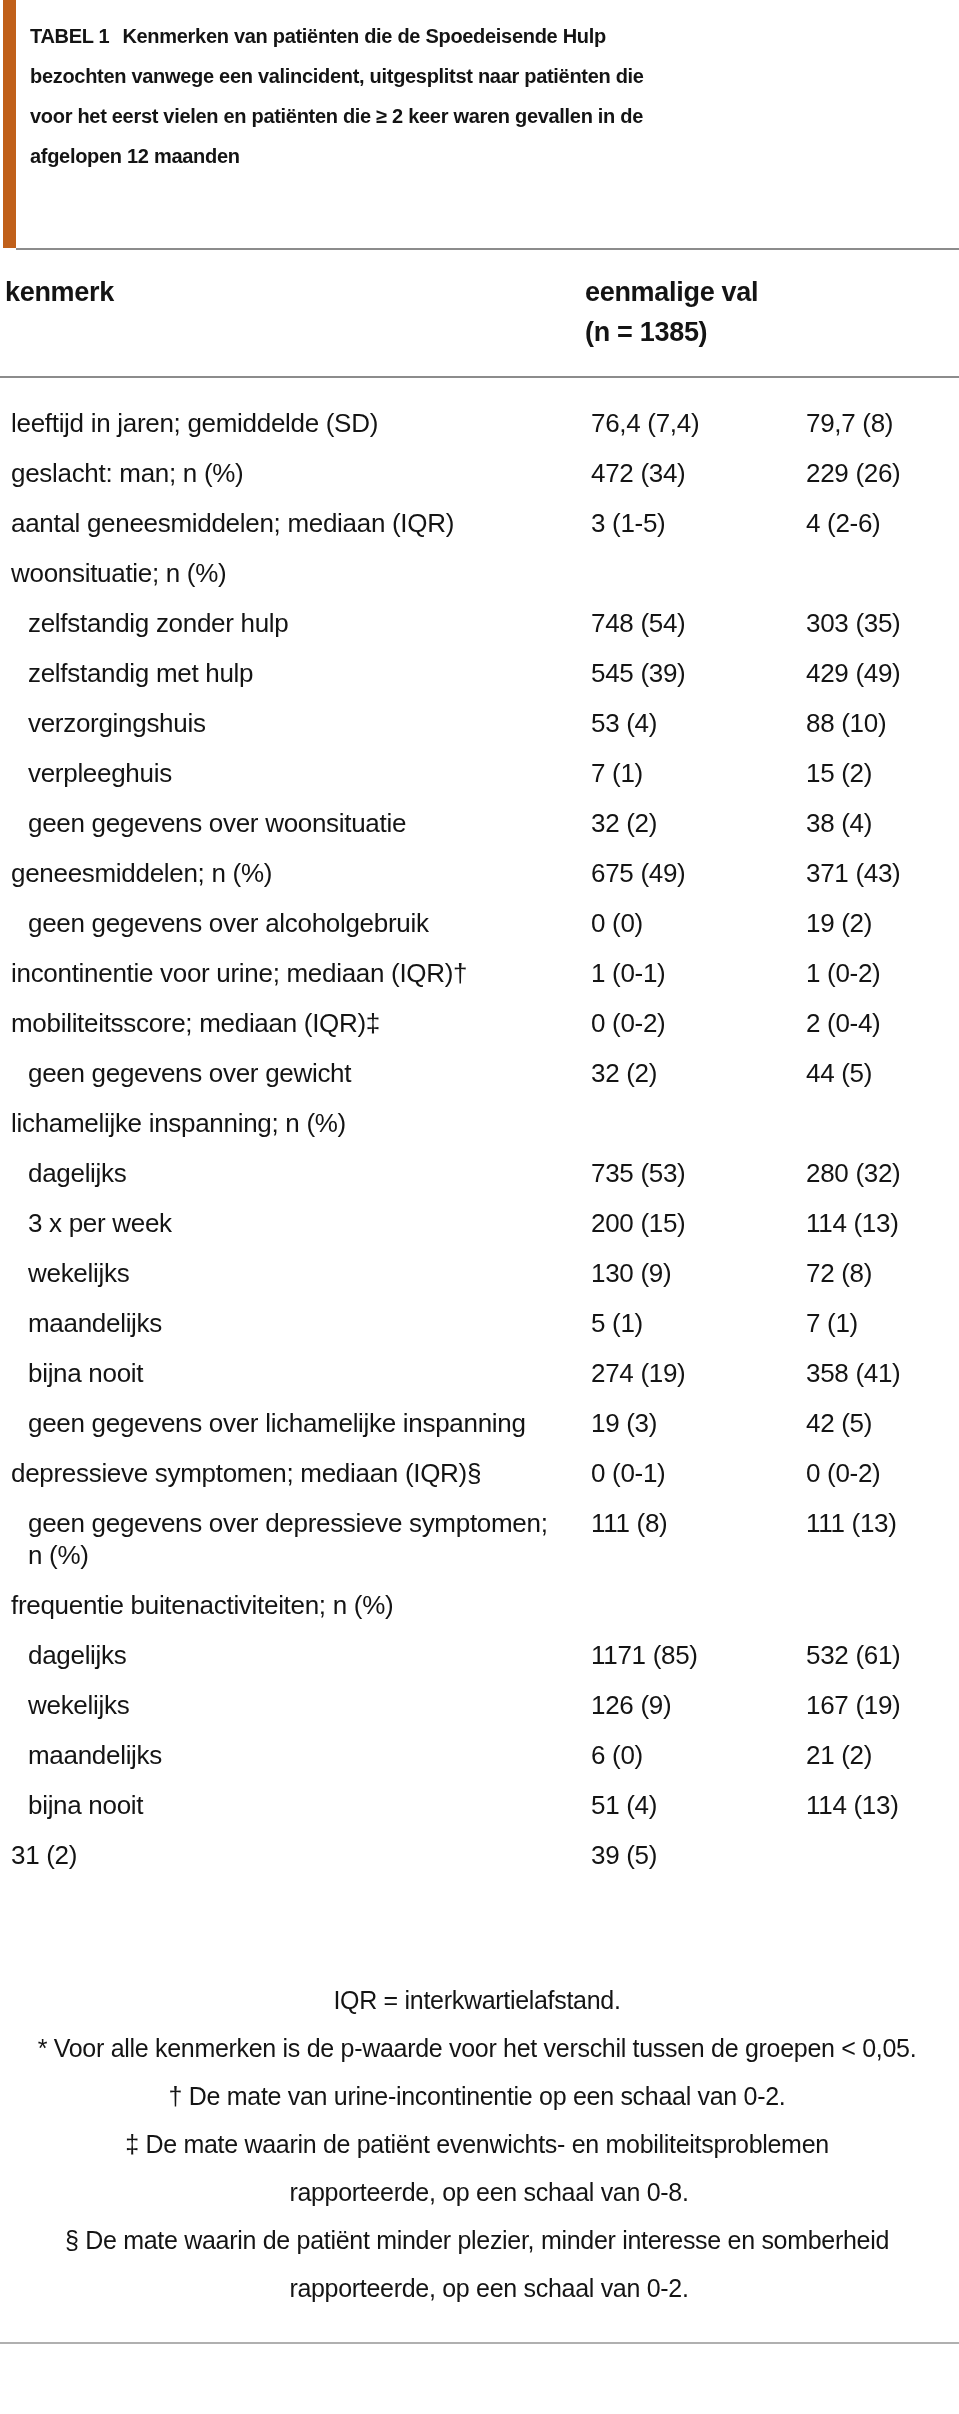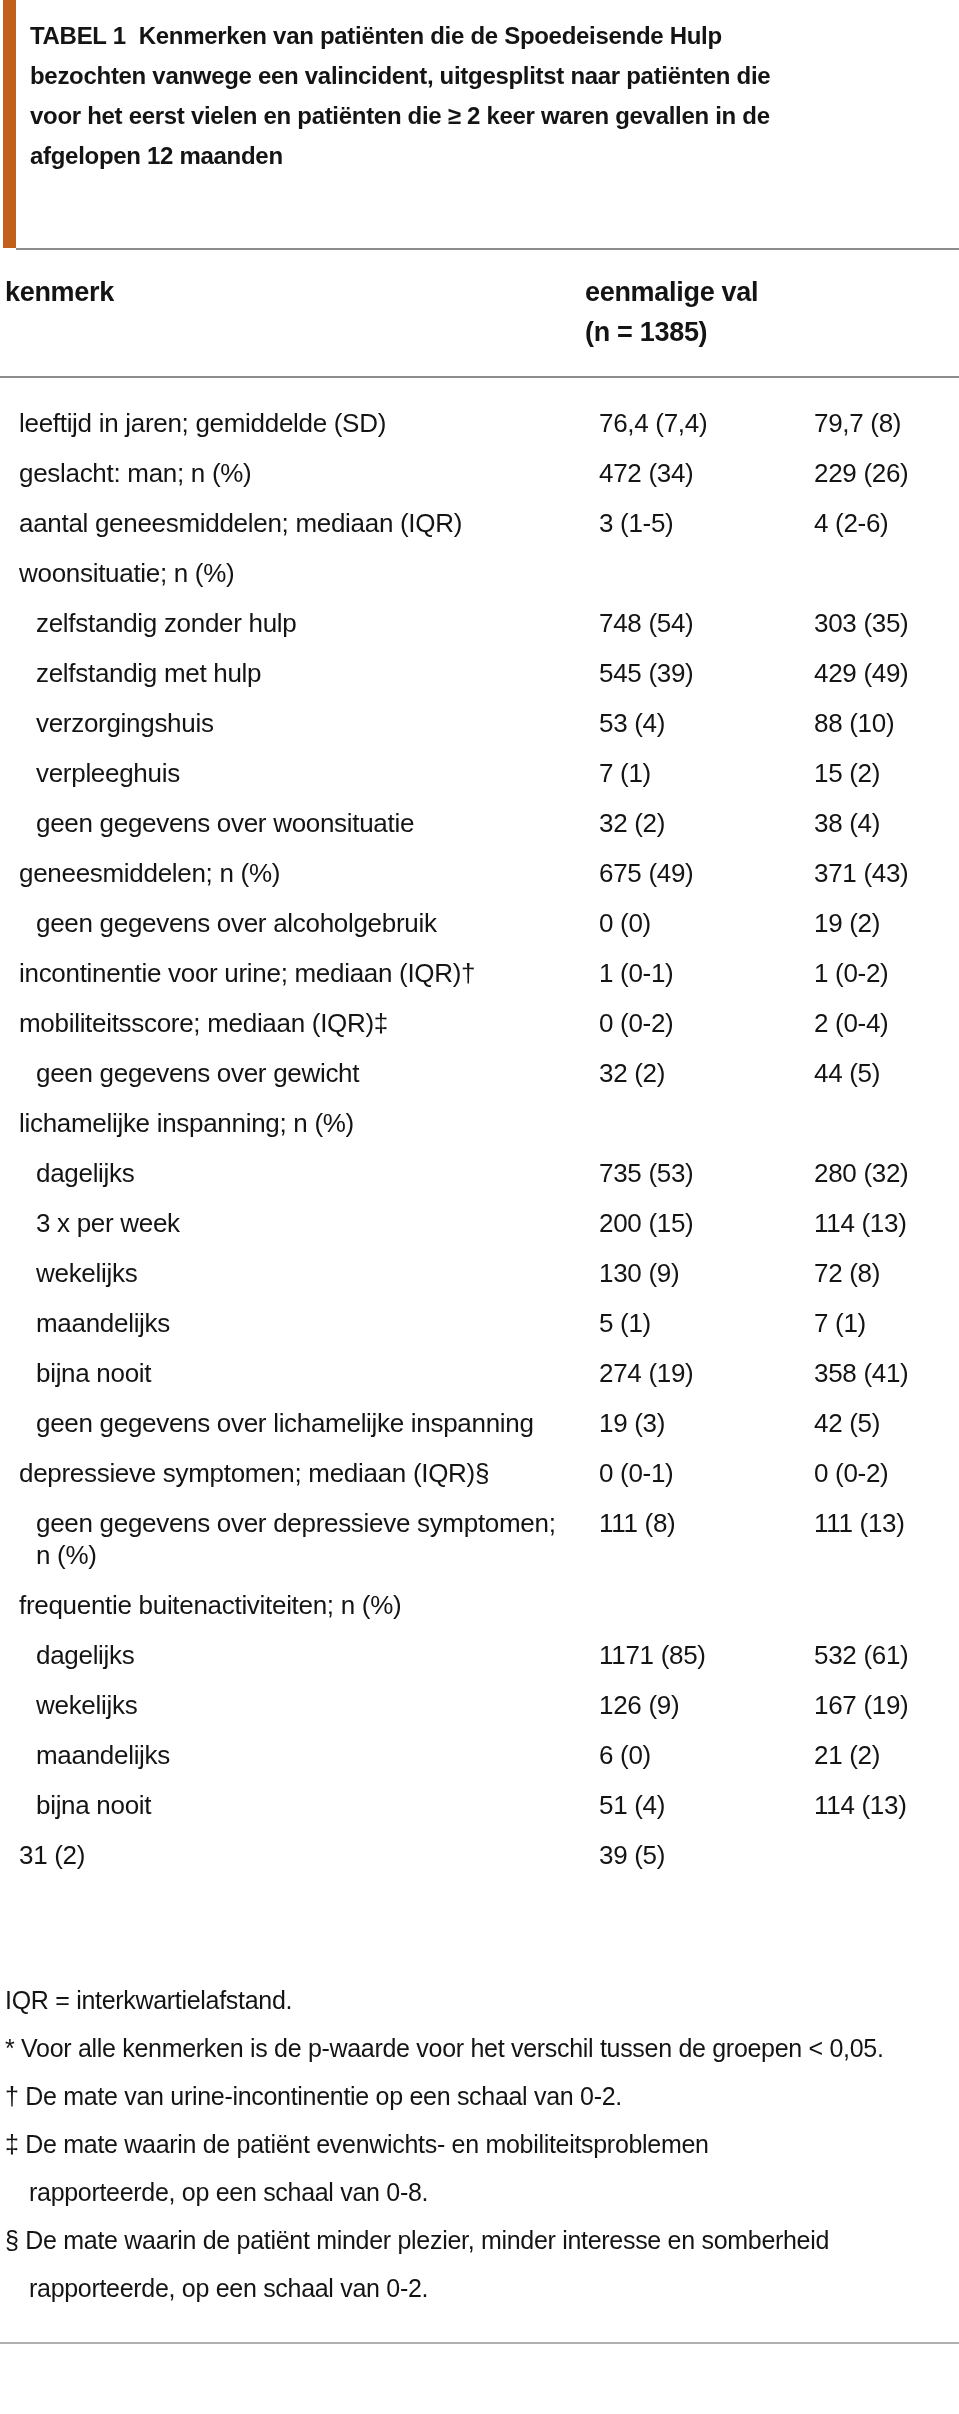--- a/index.html
+++ b/index.html
@@ -16,21 +16,21 @@
   .accent-bar {
     position: absolute;
     left: 3px;
     top: 0;
     width: 13px;
     height: 248px;
     background: #c0601a;
   }
   .title-block {
     padding: 16px 14px 0 30px;
-    font-size: 24px;
+    font-size: 20px;
     line-height: 40px;
     font-weight: 600;
     white-space: pre-line;
   }
   .title-label {
     font-weight: 800;
     margin-right: 13px;
   }
   .rule { border: none; height: 2px; background: #8c8c8c; margin: 0; }
   .rule-top { margin-top: 72px; margin-left: 16px; }
@@ -38,21 +38,21 @@
   .thead {
     display: grid;
     grid-template-columns: 580px 215px auto;
     padding: 22px 0 24px 5px;
     font-size: 27px;
     line-height: 40px;
     font-weight: 700;
   }
   .thead .th { white-space: pre-line; }
   .tbody {
-    padding: 20px 0 0 19px;
+    padding: 20px 0 0 11px;
     font-size: 26px;
   }
   .row {
     display: grid;
     grid-template-columns: 580px 215px auto;
     align-items: start;
     padding: 9px 0;
     line-height: 32px;
   }
   .cell { white-space: pre-line; }
@@ -60,20 +60,21 @@
   .footnotes {
     margin-top: 96px;
     padding: 0 10px 0 5px;
     font-size: 25px;
     line-height: 48px;
   }
   .footnote {
     padding-left: 24px;
     text-indent: -24px;
     white-space: pre-line;
+    text-align: center;
   }
 </style>
 </head>
 <body>
 
 <div class="accent-bar"></div>
 
 <div class="title-block"><span class="title-label">TABEL 1</span><span>Kenmerken van patiënten die de Spoedeisende Hulp
 bezochten vanwege een valincident, uitgesplitst naar patiënten die
 voor het eerst vielen en patiënten die ≥ 2 keer waren gevallen in de

